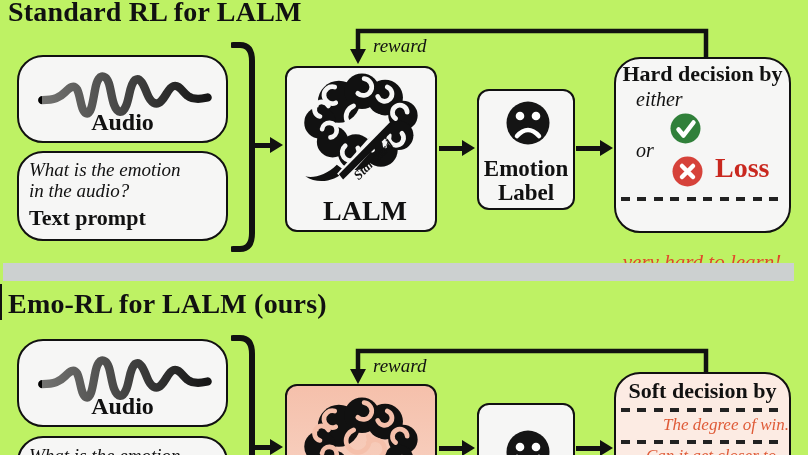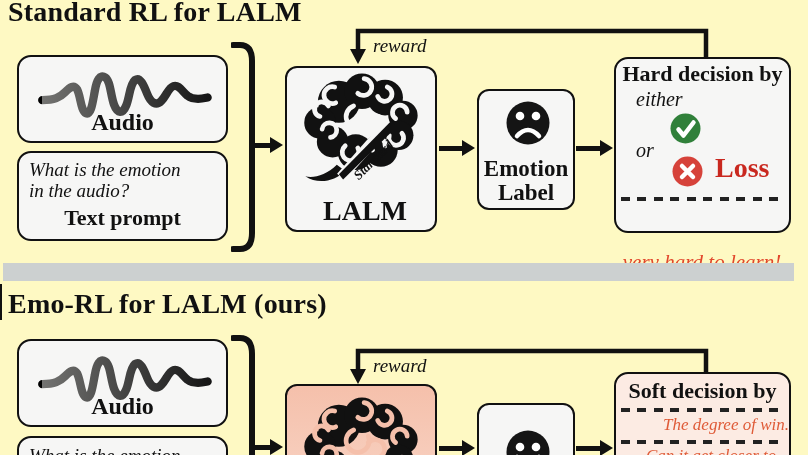--- a/index.html
+++ b/index.html
@@ -1,29 +1,29 @@
 <!DOCTYPE html>
 <html style="--win_green: #2d6e34; --loss_red: #c9281f; --circle_green: #30803a; --circle_red: #d6423a; --caption_red: #e2472c; --soft_red: #df5b38; --divider_gray: #ccd0d0; --model_pink_top: #f5c0ab; --model_pink_bottom: #f9d8ca; --soft_box_bg: #fcebe3; --box_bg: #f6f6f5;"><head>
 <meta charset="utf-8">
 <style>
   html,body{margin:0;padding:0;background:#fff;}
   #canvas{
-    position:relative;width:808px;height:455px;background:#fef9c3;
+    position:relative;width:808px;height:455px;background:#bef264;
     overflow:hidden;font-family:"Liberation Serif","DejaVu Serif",serif;color:#111;
   }
   .abs{position:absolute;}
   .sec-title{font-weight:bold;font-size:28px;letter-spacing:.2px;white-space:nowrap;}
   .box{
     position:absolute;background:var(--box_bg,#f6f6f5);
-    border:2.5px solid #111;border-radius:14px;box-sizing:border-box;
+    border:2.5px solid #111;border-radius:26px;box-sizing:border-box;
   }
   .r12{border-radius:12px;}
   .audio-label{position:absolute;left:0;right:0;bottom:5px;text-align:center;font-weight:bold;font-size:24px;}
   .prompt-line{font-style:italic;font-size:19px;line-height:1.12;}
-  .prompt-label{text-align:center;font-weight:bold;font-size:22px;margin-top:3px;}
+  .prompt-label{font-weight:bold;font-size:22px;margin-top:3px;}
   .model-label{position:absolute;left:8px;right:0;bottom:3px;text-align:center;font-weight:bold;font-size:28px;}
   .emotion-label{position:absolute;left:0;right:0;top:66px;text-align:center;font-weight:bold;font-size:23px;line-height:1.05;}
   .reward-label{font-style:italic;font-size:19px;white-space:nowrap;}
   .dec-head{position:absolute;left:0;right:0;text-align:center;font-weight:bold;font-size:22px;white-space:nowrap;}
   .it20{font-style:italic;font-size:20px;}
   .win-txt{position:absolute;font-weight:bold;font-size:28px;color:var(--win_green,#2d6e34);}
   .loss-txt{position:absolute;font-weight:bold;font-size:28px;color:var(--loss_red,#c7271f);}
   .dash{position:absolute;height:3.5px;background:repeating-linear-gradient(90deg,#222 0 9px,transparent 9px 16.5px);}
   .footer-txt{position:absolute;left:0;right:0;text-align:center;font-size:21px;}
   .caption{position:absolute;text-align:center;font-style:italic;font-size:21px;color:var(--caption_red,#e2472c);white-space:nowrap;margin-top:16px;}

